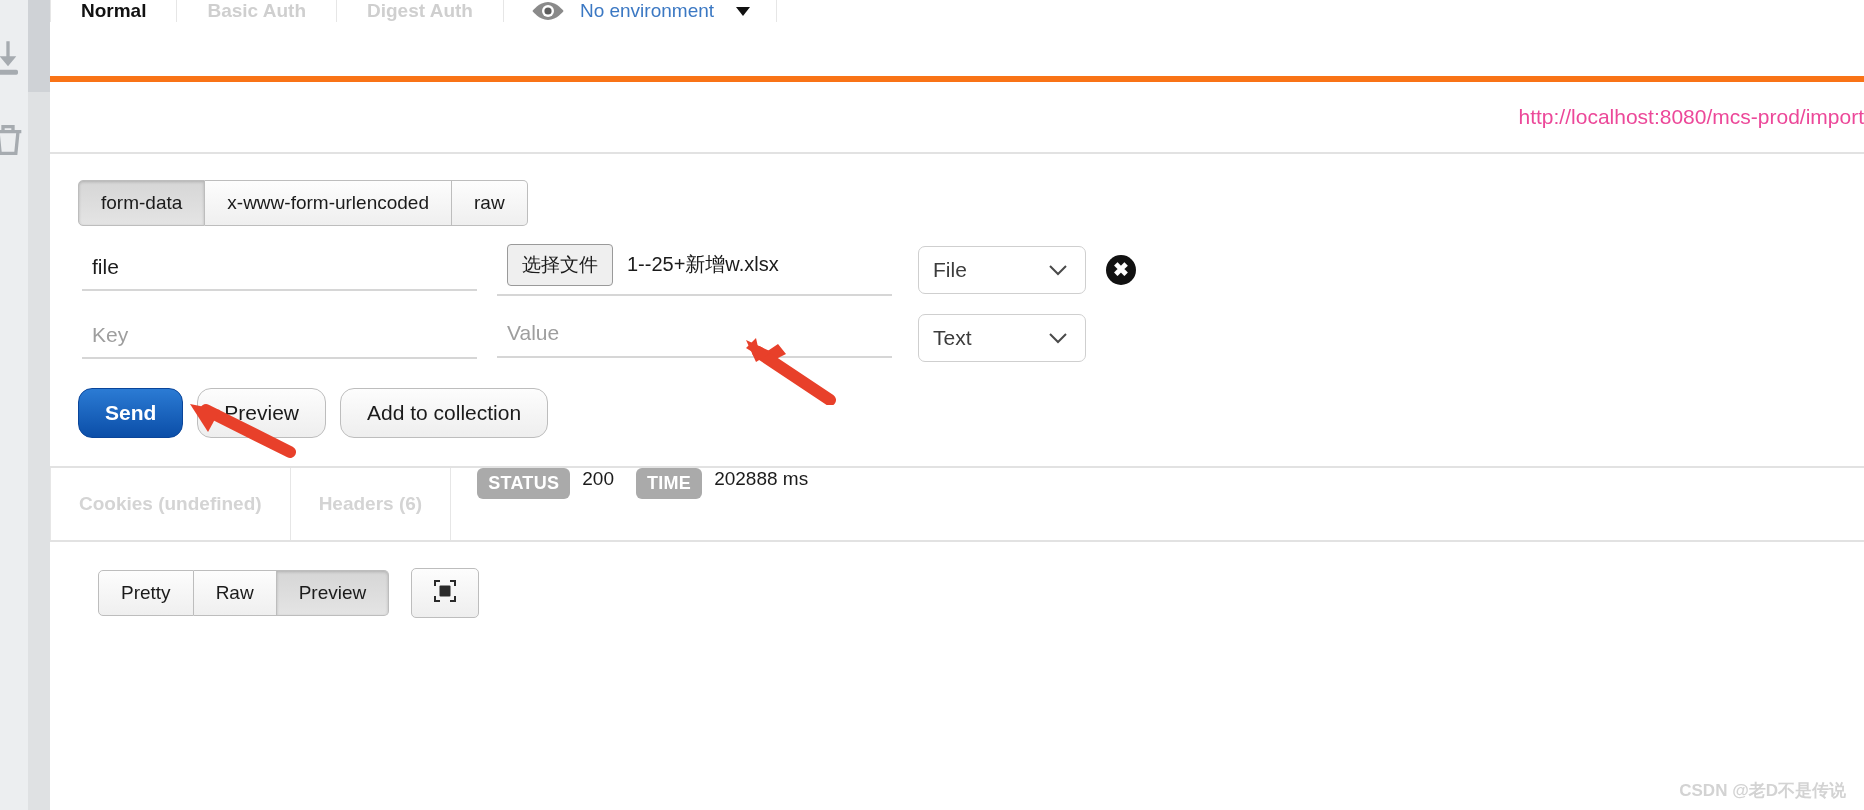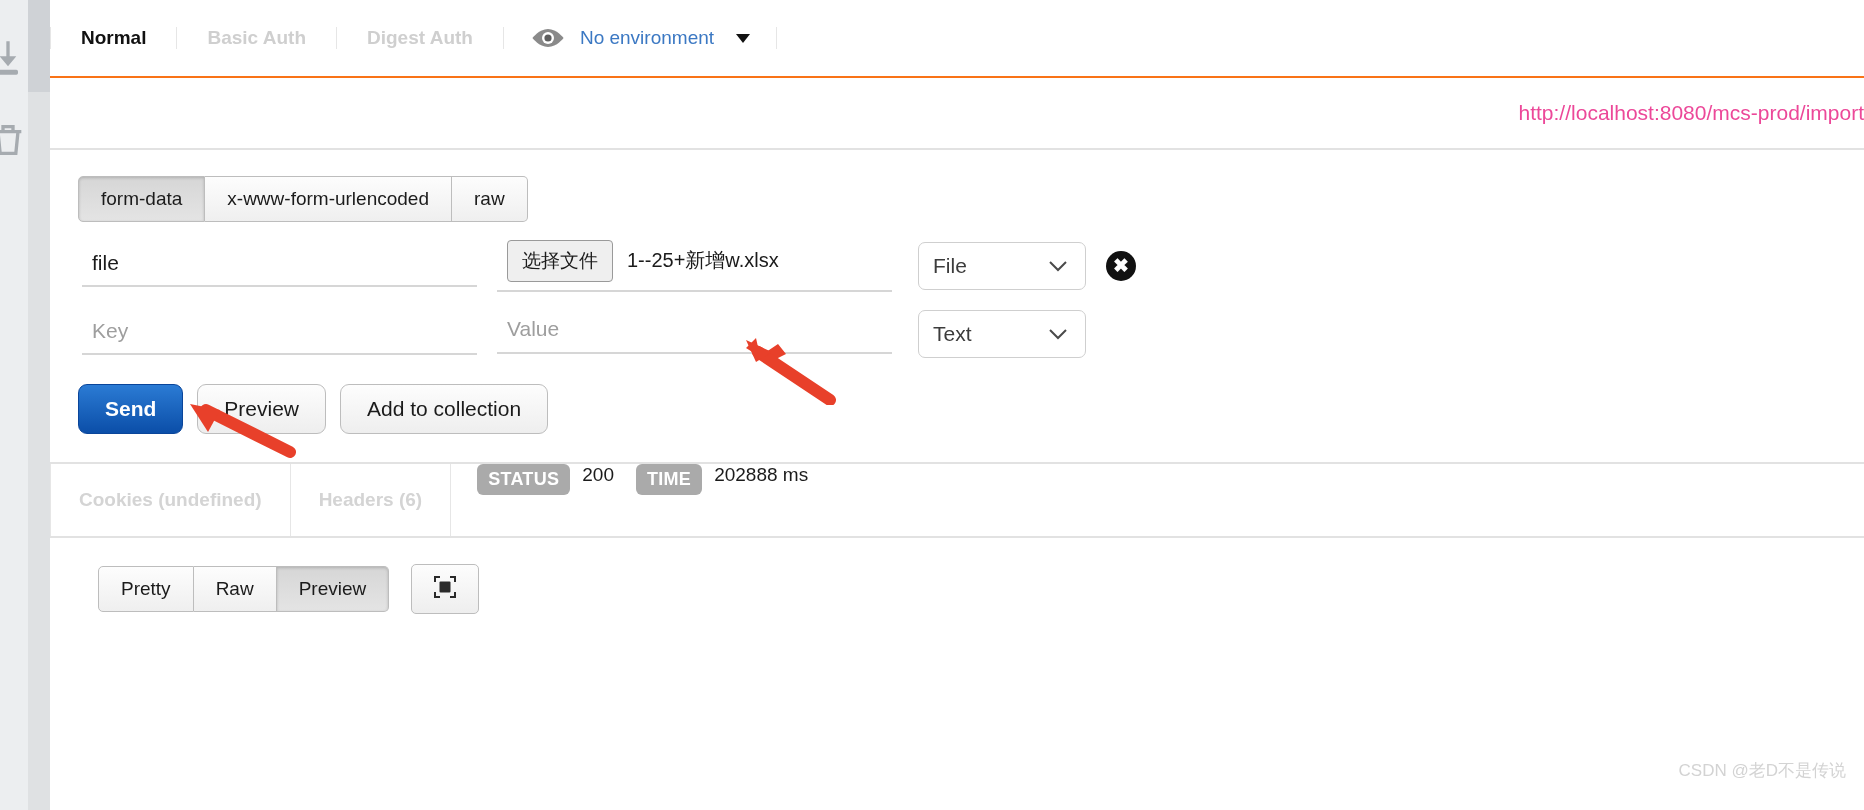--- a/index.html
+++ b/index.html
@@ -58,22 +58,22 @@
     flex: 1 1 auto;
     position: relative;
     background: #fff;
     min-width: 0;
   }
 
   
   .tabbar {
     height: 76px;
     display: flex;
-    align-items: center;
-    border-bottom: 2px solid #f97316;
+    align-items: flex-start;
+    border-bottom: 6px solid #f97316;
     background: #fff;
   }
   .tab {
     display: flex;
     align-items: center;
     justify-content: center;
     padding: 0 30px;
     font-size: 19px;
     font-weight: bold;
     color: #cfcfcf;
@@ -259,21 +259,21 @@
     display: flex;
     gap: 14px;
     padding-left: 28px;
     margin-top: 26px;
     margin-bottom: 28px;
   }
   .btn-lg {
     font-family: "Liberation Sans", sans-serif;
     font-size: 21px;
     padding: 12px 26px;
-    border-radius: 9px;
+    border-radius: 14px;
     border: 1px solid #bdbdbd;
     background: linear-gradient(to bottom, #fdfdfd 0%, #eeeeee 100%);
     color: #1b1b1b;
     cursor: pointer;
     white-space: nowrap;
   }
   .btn-primary {
     background: linear-gradient(to bottom, #2b7bd4 0%, #0b4ea8 100%);
     border: 1px solid #0a459a;
     color: #fff;
@@ -345,24 +345,25 @@
     justify-content: center;
     cursor: pointer;
   }
 
   
   .arrow { position: absolute; pointer-events: none; }
 
   .watermark {
     position: absolute;
     right: 18px;
-    bottom: 28px;
+    bottom: 8px;
     font-size: 17px;
     color: #d3d3d3;
     white-space: nowrap;
+    font-weight: bold;
   }
 </style>
 </head>
 <body>
 
 <div class="app">
 
   <div class="rail-icons">
     <span class="rail-icon download">
       <svg width="40" height="40" viewBox="0 0 24 24" fill="#9aa0a6">

